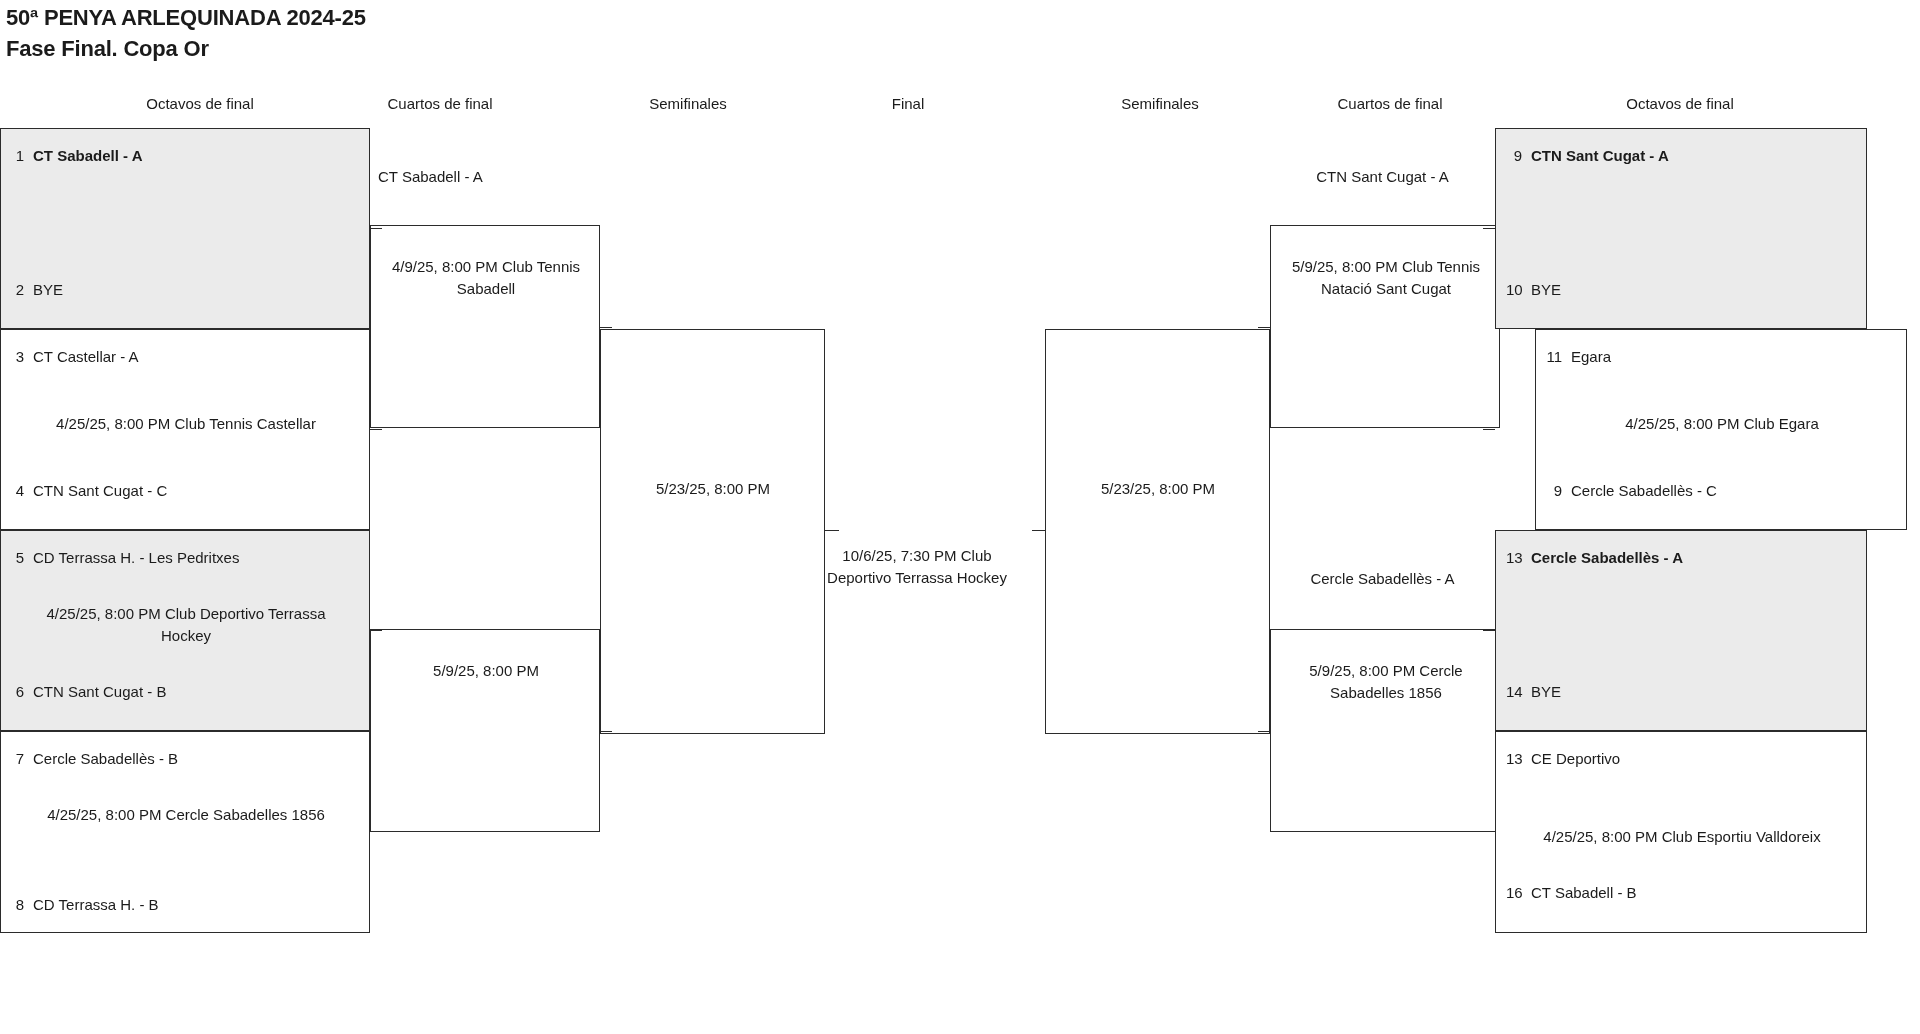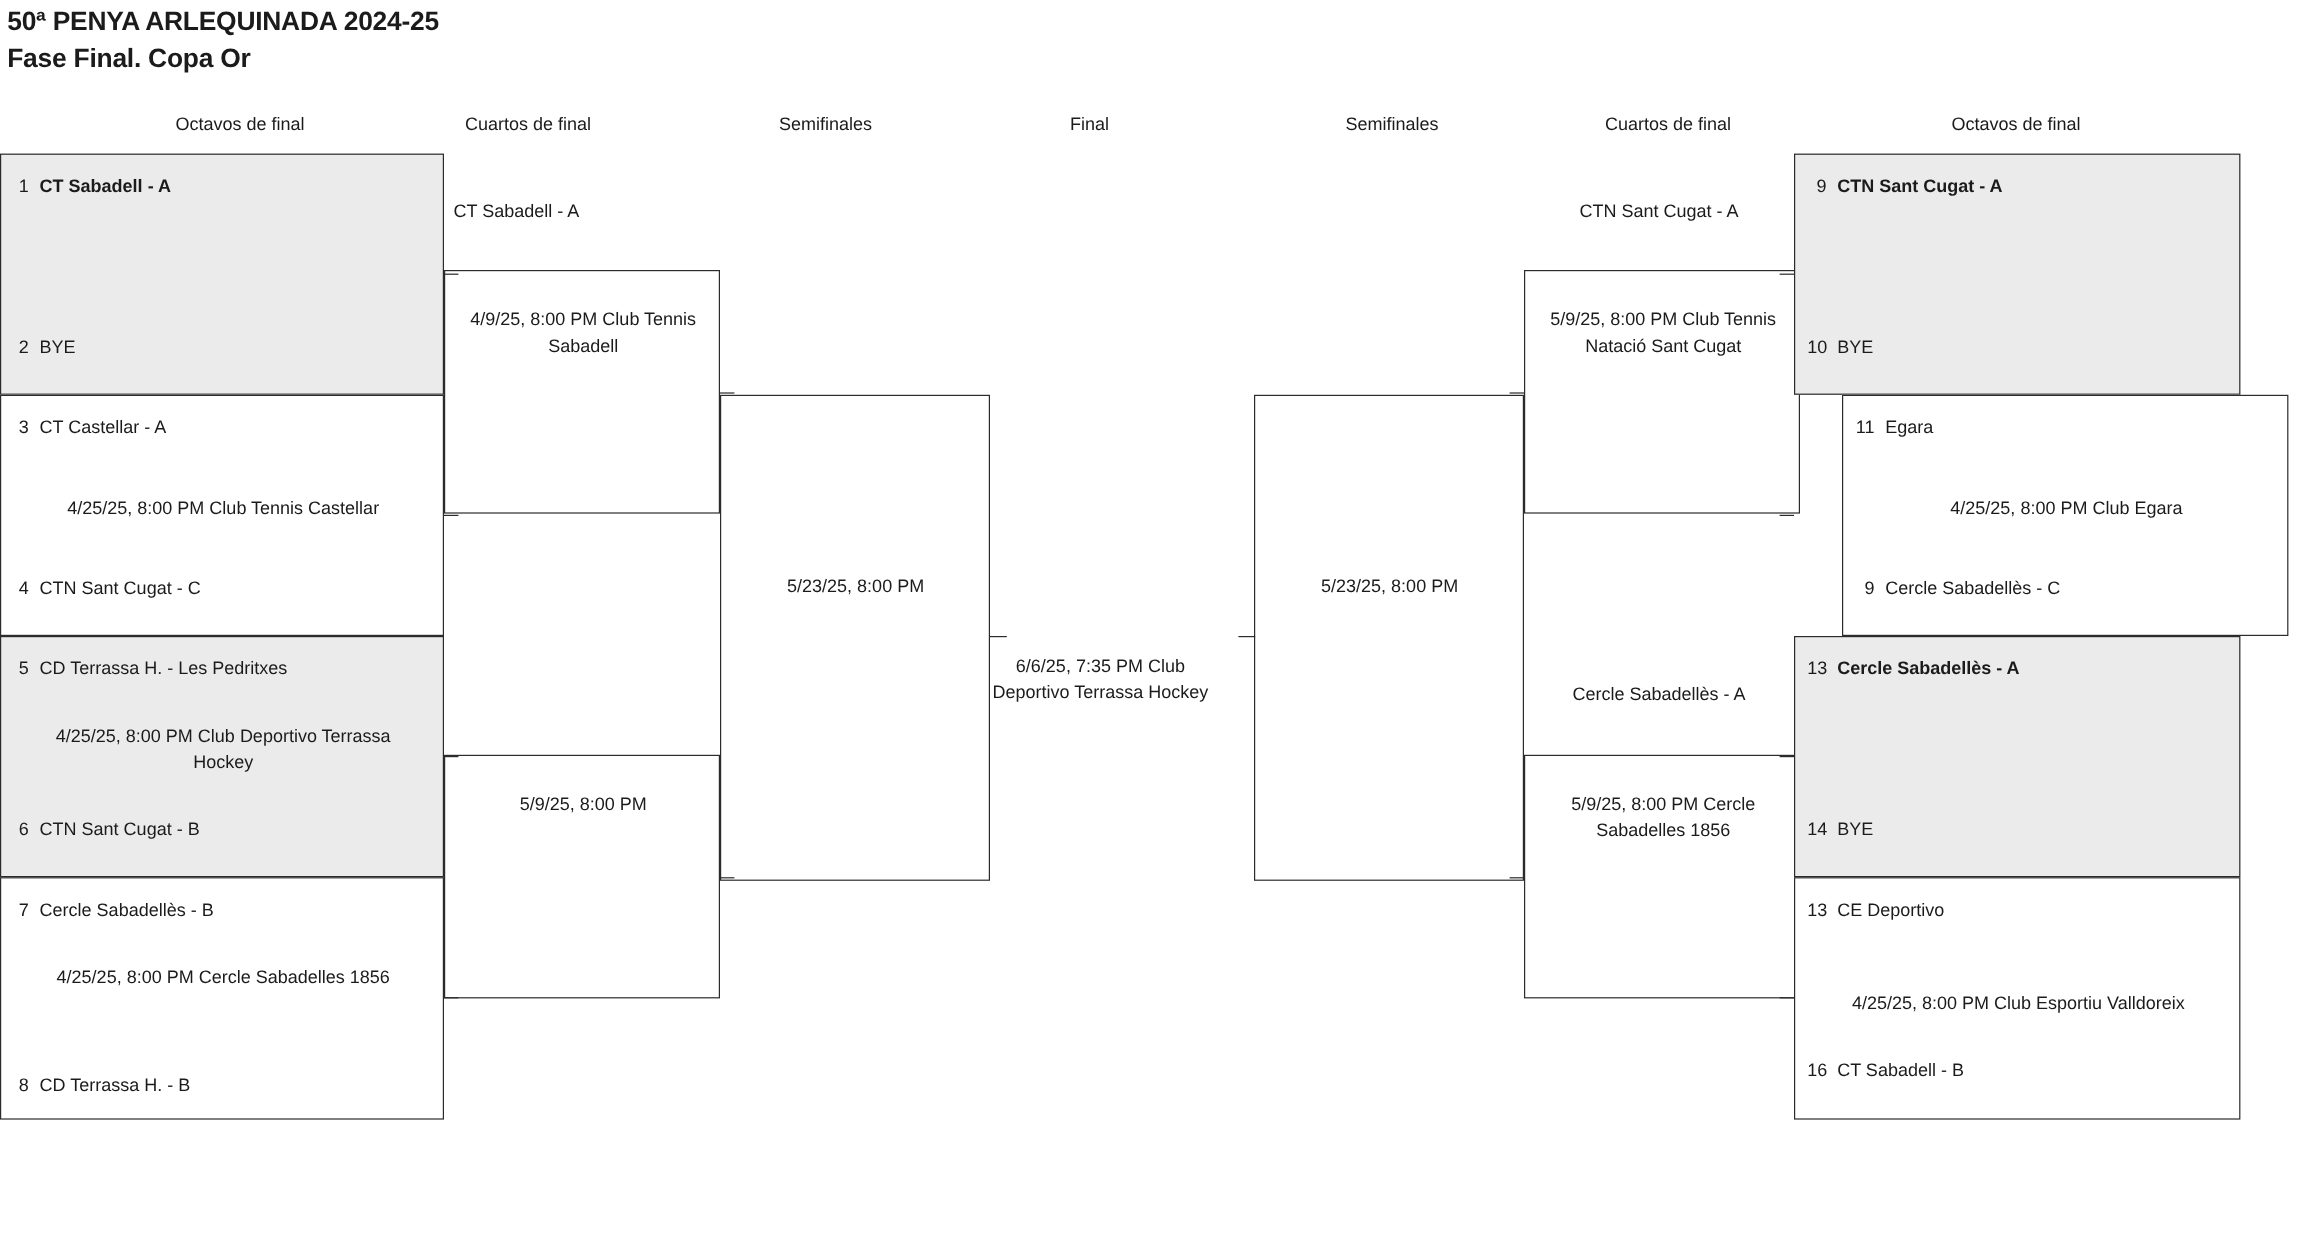--- a/index.html
+++ b/index.html
@@ -218,21 +218,21 @@
   <div class="box" style="left:370px; top:629px; width:230px; height:203px;">
     <div class="match-info" style="left:14px; top:30px; width:202px;">5/9/25, 8:00 PM</div>
   </div>
 
   <div class="advance-label" style="left:608px; top:380px;"></div>
 
   <div class="box" style="left:600px; top:329px; width:225px; height:405px;">
     <div class="match-info" style="left:12px; top:148px; width:200px;">5/23/25, 8:00 PM</div>
   </div>
 
-  <div class="match-info" style="left:822px; top:545px; width:190px;">6/6/25, 7:35 PM Club Deportivo Terrassa Hockey</div>
+  <div class="match-info" style="left:822px; top:545px; width:190px;">10/6/25, 7:30 PM Club Deportivo Terrassa Hockey</div>
 
   <div class="box" style="left:1045px; top:329px; width:225px; height:405px;">
     <div class="match-info" style="left:12px; top:148px; width:200px;">5/23/25, 8:00 PM</div>
   </div>
 
   <div class="advance-label" style="left:1270px; top:168px; width:225px; text-align:center;">CTN Sant Cugat - A</div>
 
   <div class="box" style="left:1270px; top:225px; width:230px; height:203px;">
     <div class="match-info" style="left:14px; top:30px; width:202px;">5/9/25, 8:00 PM Club Tennis Natació Sant Cugat</div>
   </div>

